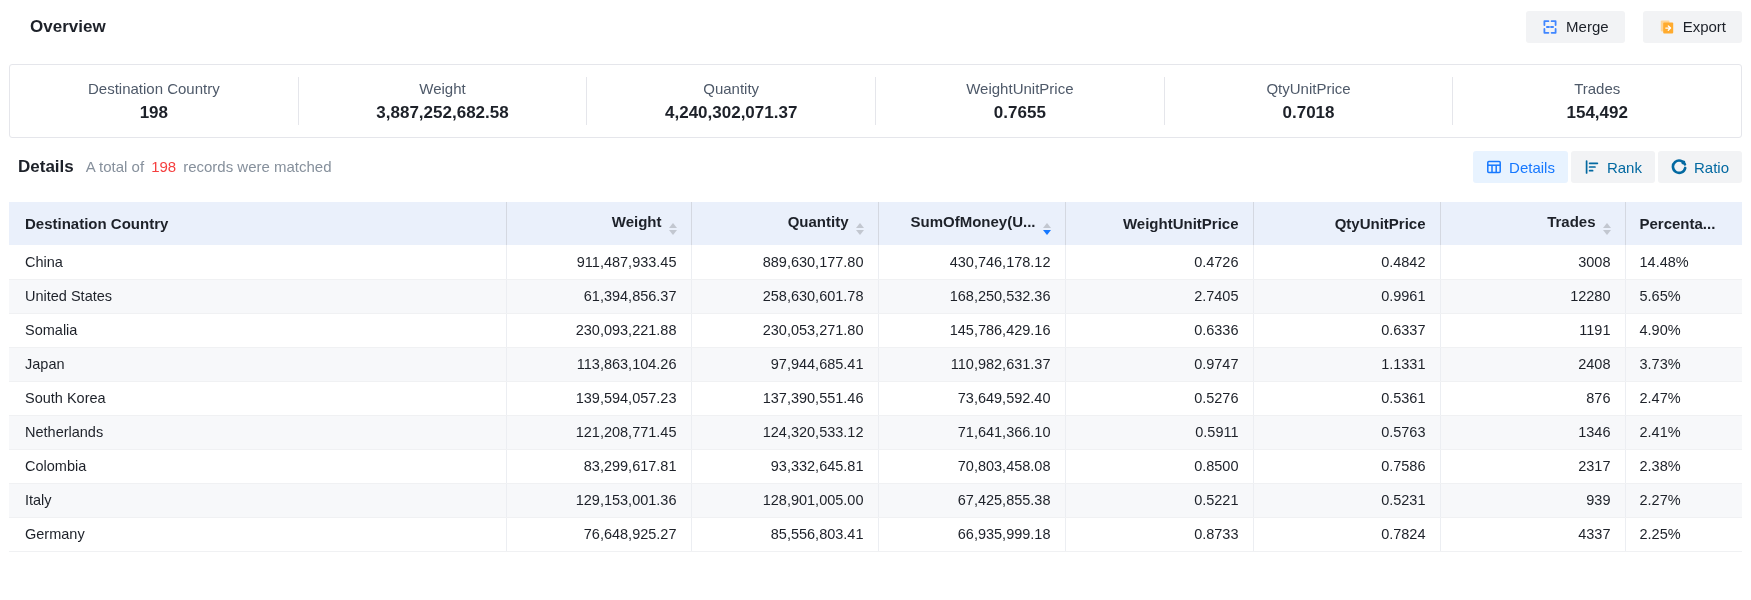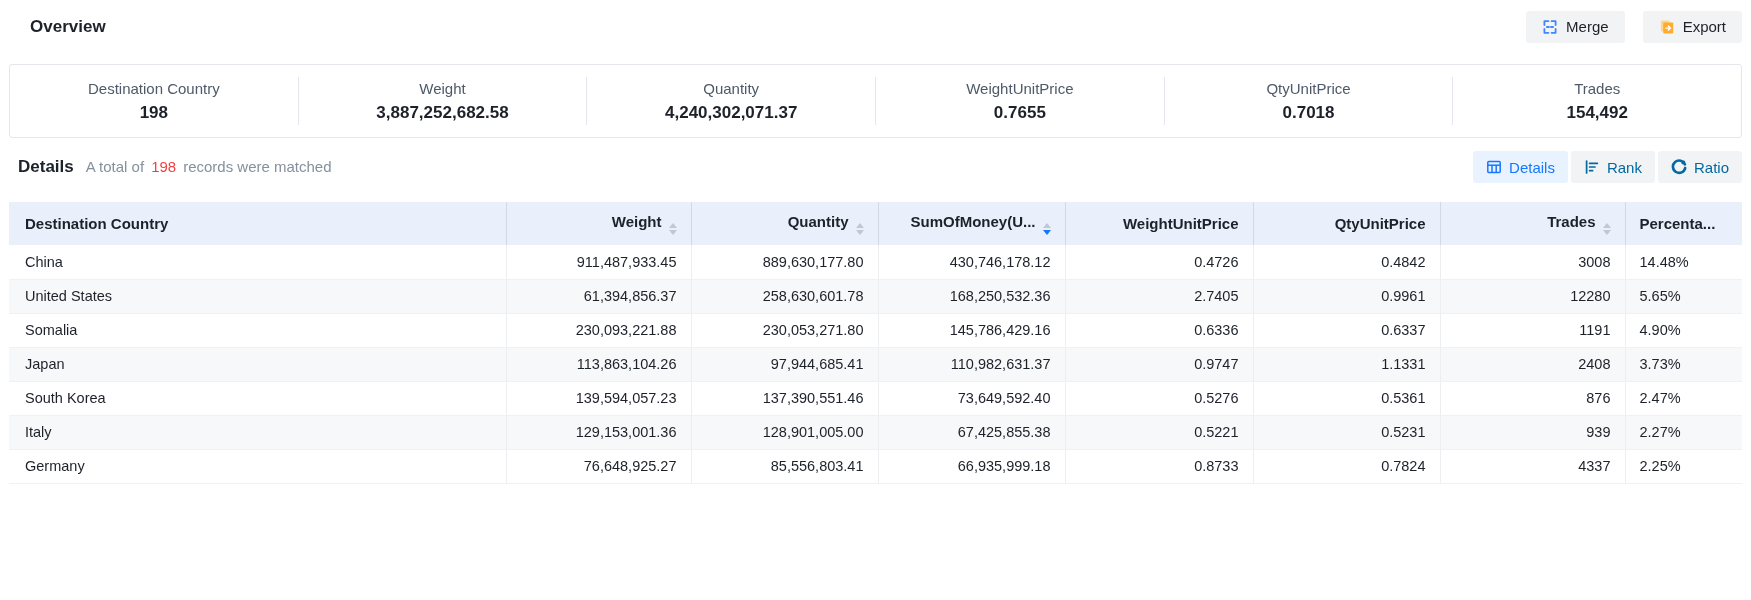--- a/index.html
+++ b/index.html
@@ -290,20 +290,40 @@
           <td class="al-left">South Korea</td>
           <td class="al-right">139,594,057.23</td>
           <td class="al-right">137,390,551.46</td>
           <td class="al-right">73,649,592.40</td>
           <td class="al-right">0.5276</td>
           <td class="al-right">0.5361</td>
           <td class="al-right">876</td>
           <td class="al-left">2.47%</td>
         </tr>
         <tr>
+          <td class="al-left">Netherlands</td>
+          <td class="al-right">121,208,771.45</td>
+          <td class="al-right">124,320,533.12</td>
+          <td class="al-right">71,641,366.10</td>
+          <td class="al-right">0.5911</td>
+          <td class="al-right">0.5763</td>
+          <td class="al-right">1346</td>
+          <td class="al-left">2.41%</td>
+        </tr>
+        <tr>
+          <td class="al-left">Colombia</td>
+          <td class="al-right">83,299,617.81</td>
+          <td class="al-right">93,332,645.81</td>
+          <td class="al-right">70,803,458.08</td>
+          <td class="al-right">0.8500</td>
+          <td class="al-right">0.7586</td>
+          <td class="al-right">2317</td>
+          <td class="al-left">2.38%</td>
+        </tr>
+        <tr>
           <td class="al-left">Italy</td>
           <td class="al-right">129,153,001.36</td>
           <td class="al-right">128,901,005.00</td>
           <td class="al-right">67,425,855.38</td>
           <td class="al-right">0.5221</td>
           <td class="al-right">0.5231</td>
           <td class="al-right">939</td>
           <td class="al-left">2.27%</td>
         </tr>
         <tr>

